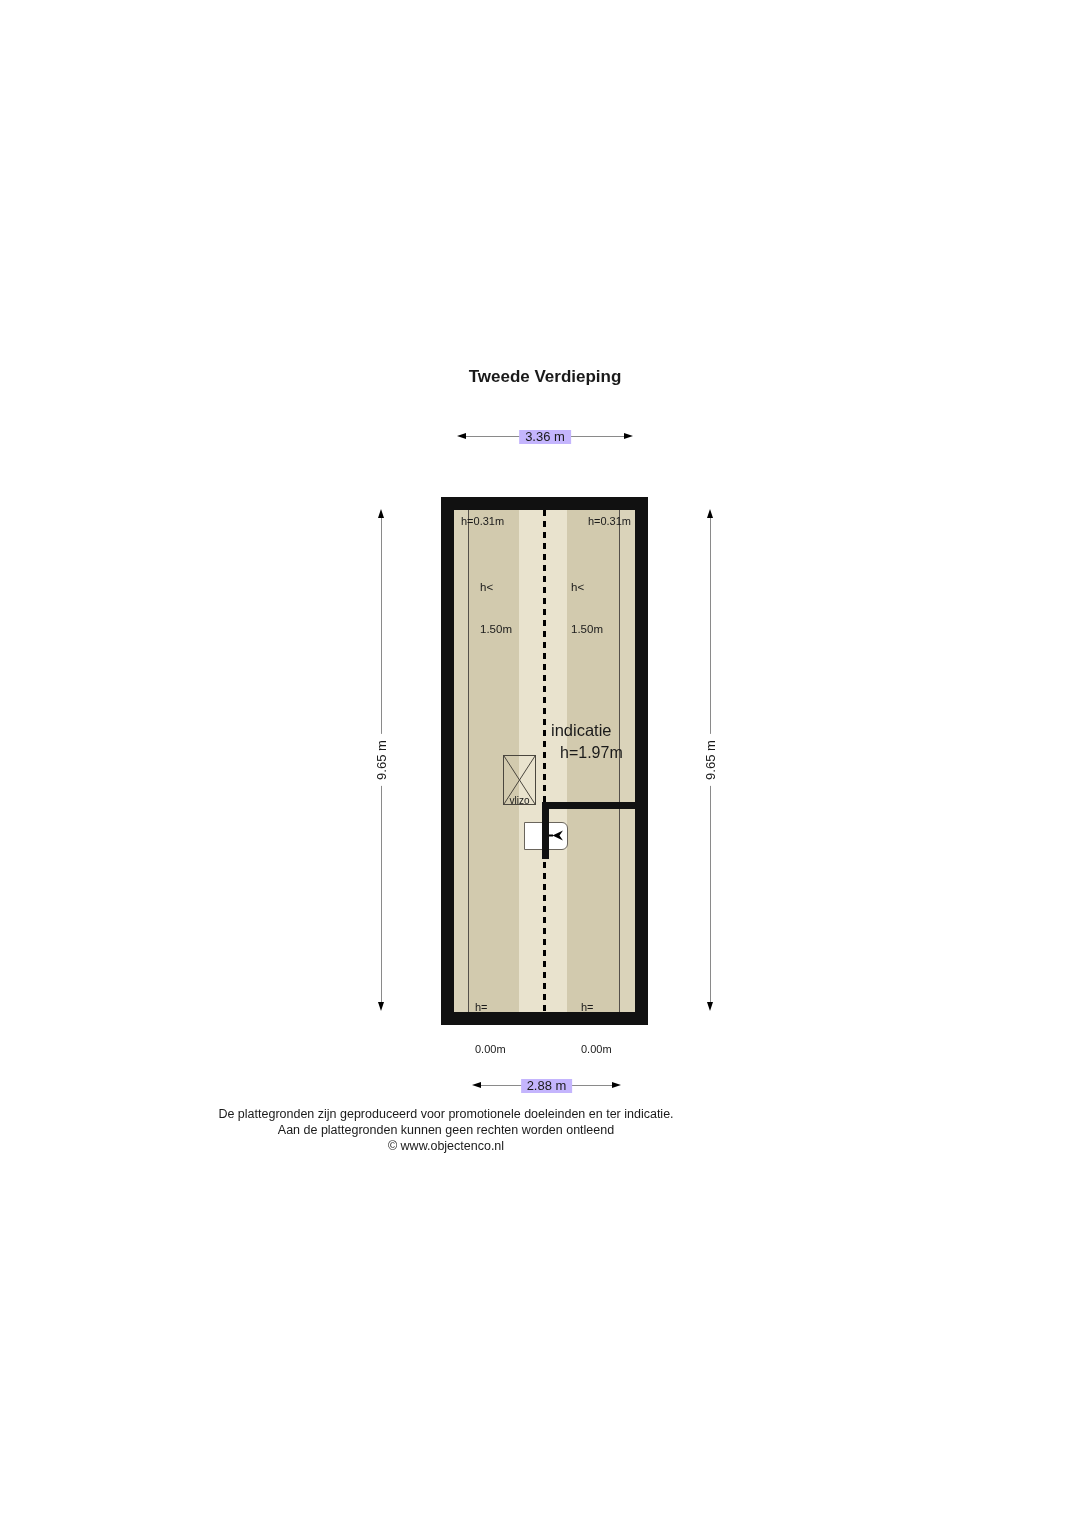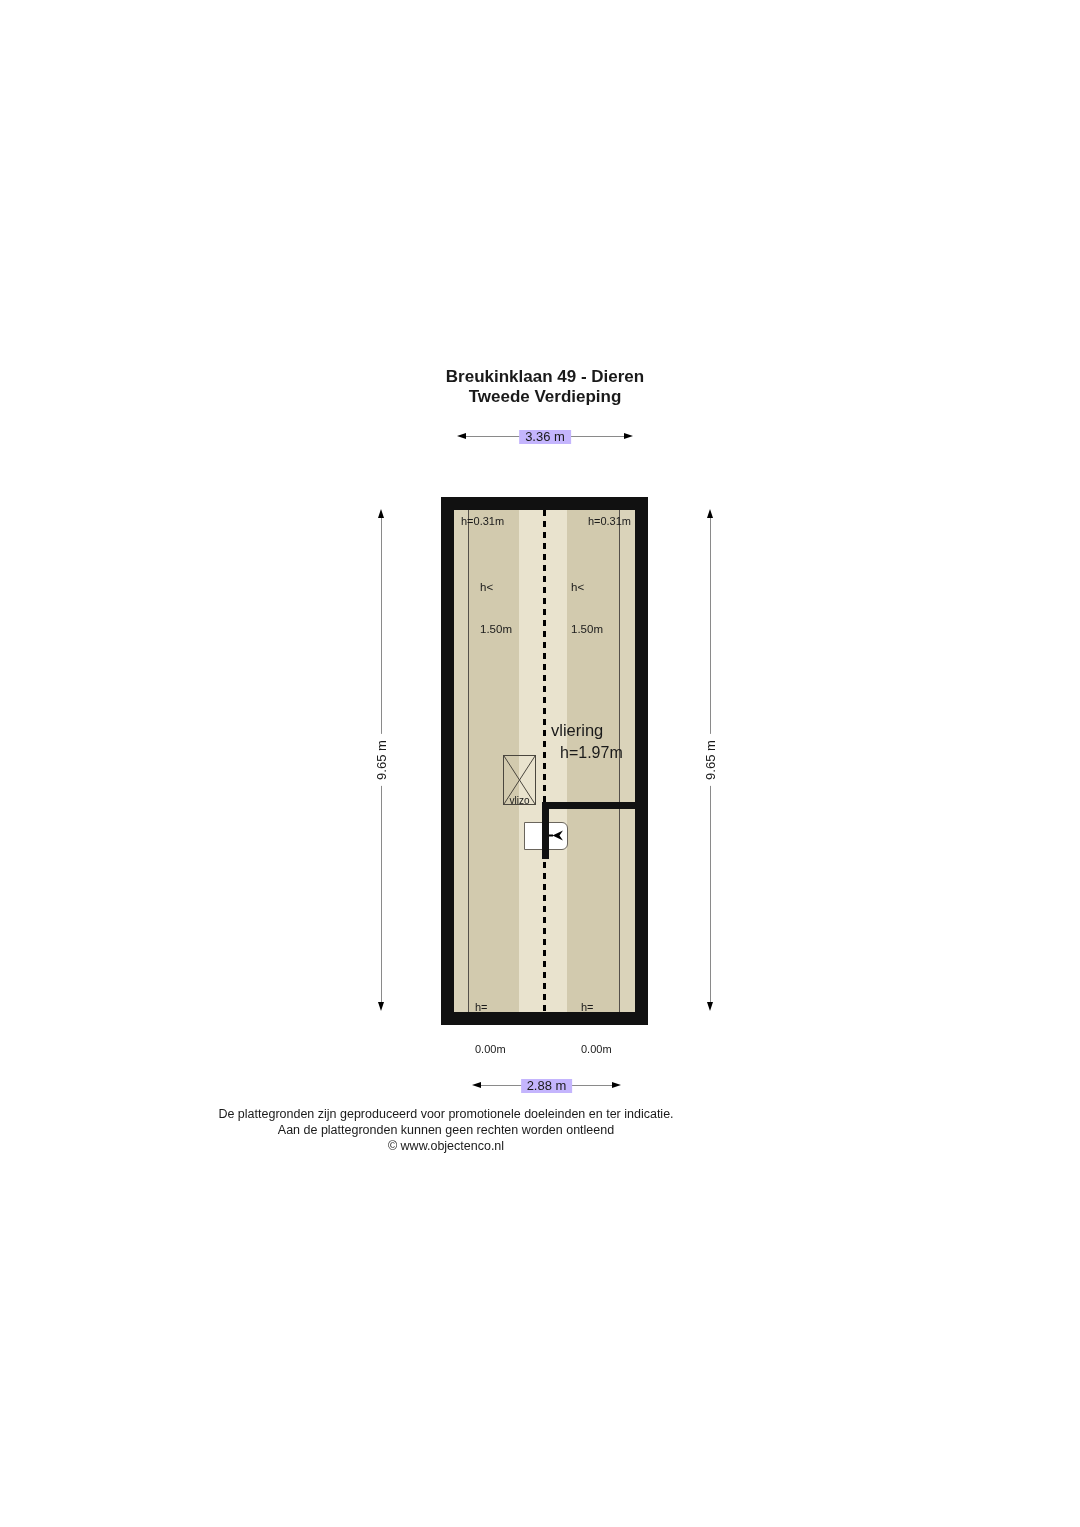--- a/index.html
+++ b/index.html
@@ -70,21 +70,20 @@
   .lbl-floor-right{left:127px;top:462px;}
 
   
   .footer{left:0;top:1106px;width:892px;text-align:center;
           font-size:12.5px;line-height:16px;color:#1a1a1a;}
 </style>
 </head>
 <body>
 
 <div class="abs title">
-  <div>Breukinklaan 49 - Dieren</div>
   <div>Tweede Verdieping</div>
 </div>
 
 <div class="abs dim dim-top">
   <span class="dline-h"></span>
   <span class="arr arr-left"></span>
   <span class="arr arr-right"></span>
   <span class="dlabel">3.36 m</span>
 </div>
 
@@ -135,21 +134,21 @@
 
     <div class="lbl lbl-slope-left">
       <div>h&lt;</div>
       <div>1.50m</div>
     </div>
     <div class="lbl lbl-slope-right">
       <div>h&lt;</div>
       <div>1.50m</div>
     </div>
 
-    <div class="lbl lbl-room">vliering</div>
+    <div class="lbl lbl-room">indicatie</div>
     <div class="lbl lbl-roomh">h=1.97m</div>
 
     <div class="lbl lbl-floor-left">
       <div>h=</div>
       <div>0.00m</div>
     </div>
     <div class="lbl lbl-floor-right">
       <div>h=</div>
       <div>0.00m</div>
     </div>

